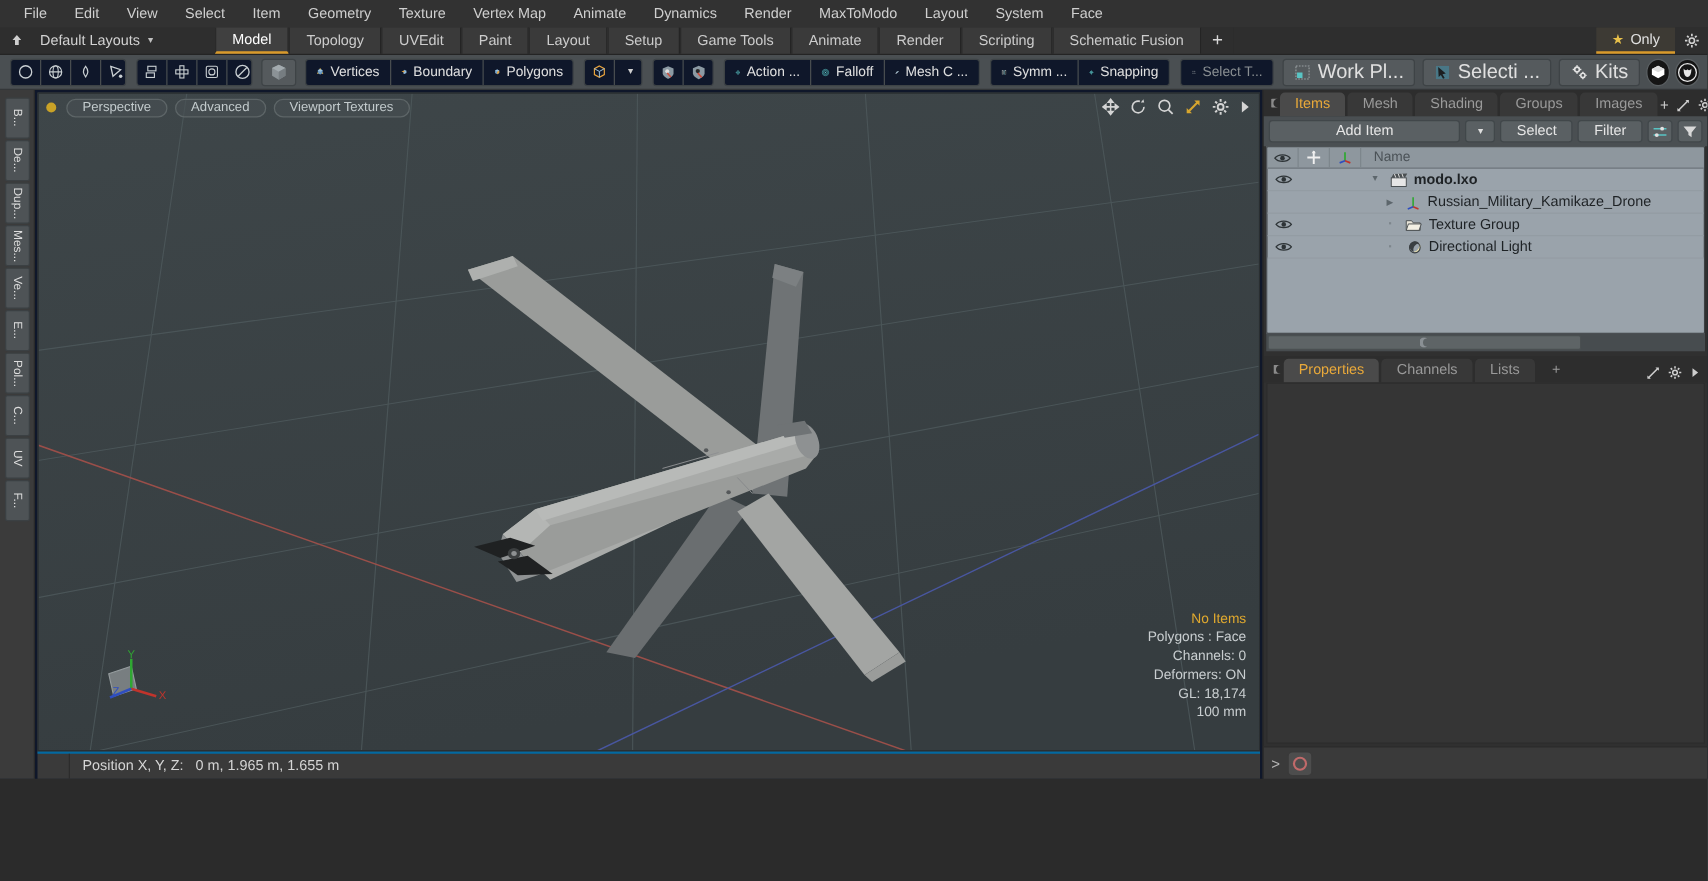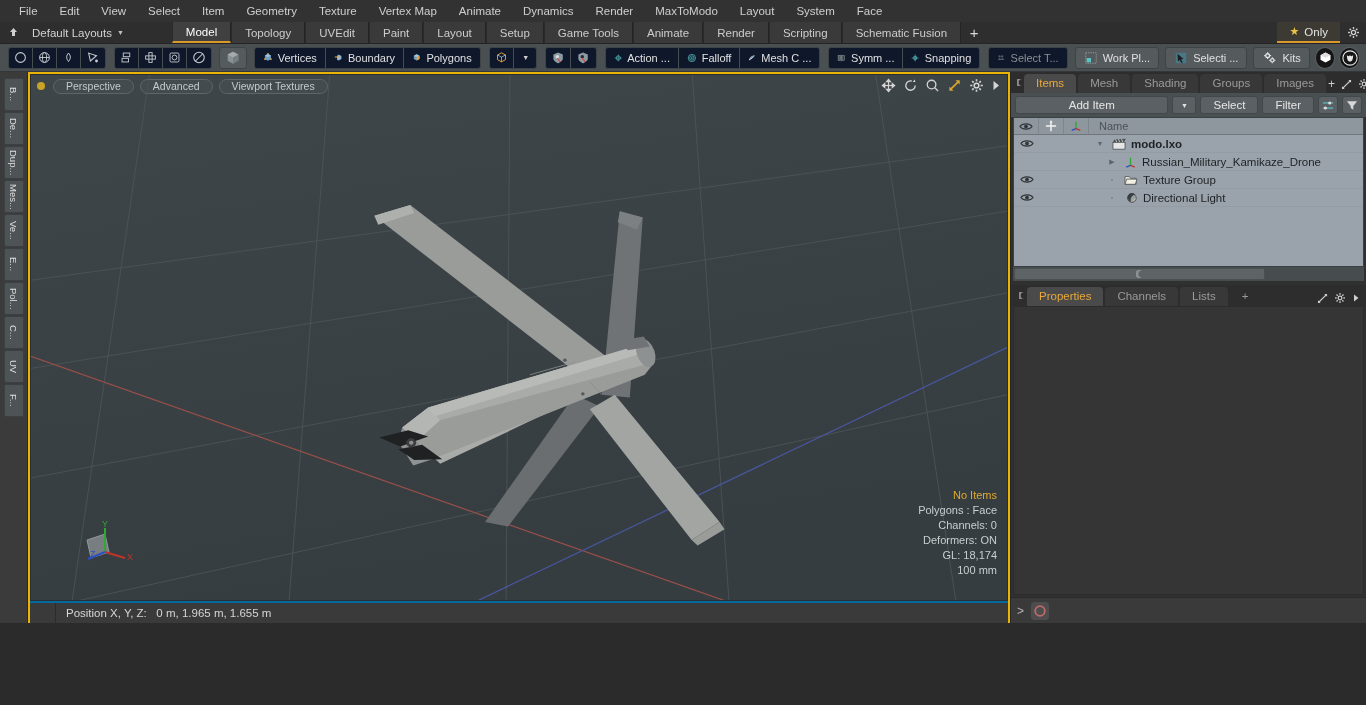--- a/index.html
+++ b/index.html
@@ -39,26 +39,26 @@
              padding:0 4px; gap:0; border-bottom:1px solid #343739; }
   .tgroup { display:flex; align-items:center; height:22px; background:#0f172a; border:1px solid #3e4346;
             border-radius:3px; margin:0 4px; overflow:hidden; }
   .tbtn { height:20px; min-width:24px; padding:0 5px; display:flex; align-items:center; justify-content:center;
           border-right:1px solid #474c4f; }
   .tbtn:last-child { border-right:none; }
   .tbtn.lbl { gap:5px; padding:0 8px; color:#e0e0e0; font-size:11px; white-space:nowrap; }
   .tbtn.dim { color:#8a8f92; }
   .tsolo { height:22px; background:#555a5d; border:1px solid #3e4346; border-radius:3px; margin:0 3px;
            display:flex; align-items:center; padding:0 5px; }
-  .tsolo.lbl { gap:5px; padding:0 8px; color:#e0e0e0; font-size:11px; white-space:nowrap; }
+  .tsolo.lbl { gap:5px; padding:0 8px; color:#e0e0e0; font-size:16px; white-space:nowrap; }
   .round { width:22px; height:22px; border-radius:50%; background:#151515; border:1px solid #5a5f62;
            display:flex; align-items:center; justify-content:center; margin:0 2px; }
 
   
-  .body { flex:1; display:flex; min-height:0; background:#eab308; }
+  .body { flex:1; display:flex; min-height:0; background:#0f172a; }
 
   
   .vstrip { width:28px; background:#3b3b3b; display:flex; flex-direction:column; align-items:center;
             padding-top:6px; gap:1px; border-right:1px solid #2a2a2a; }
   .vtab { width:20px; height:33px; background:#4e5356; border:1px solid #3b4043; border-radius:2px;
           display:flex; align-items:center; justify-content:center; }
   .vtab span { writing-mode:vertical-rl; font-size:9.5px; color:#dedede; letter-spacing:0px; white-space:nowrap; }
 
   
   .vpwrap { flex:1; display:flex; flex-direction:column; min-width:0; padding:2px 2px 0 2px; }

